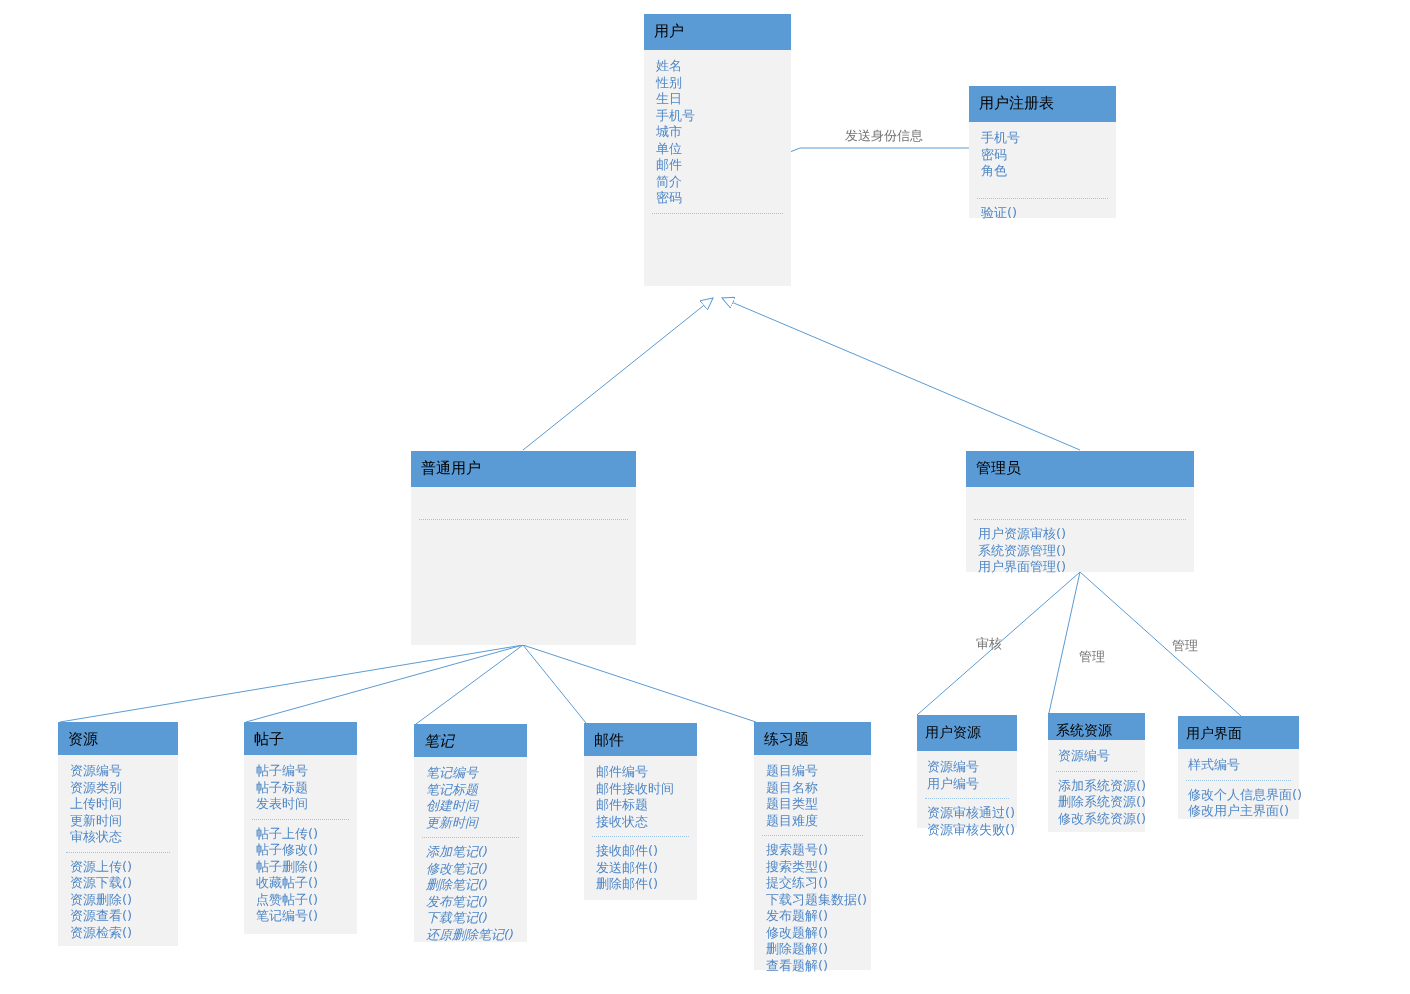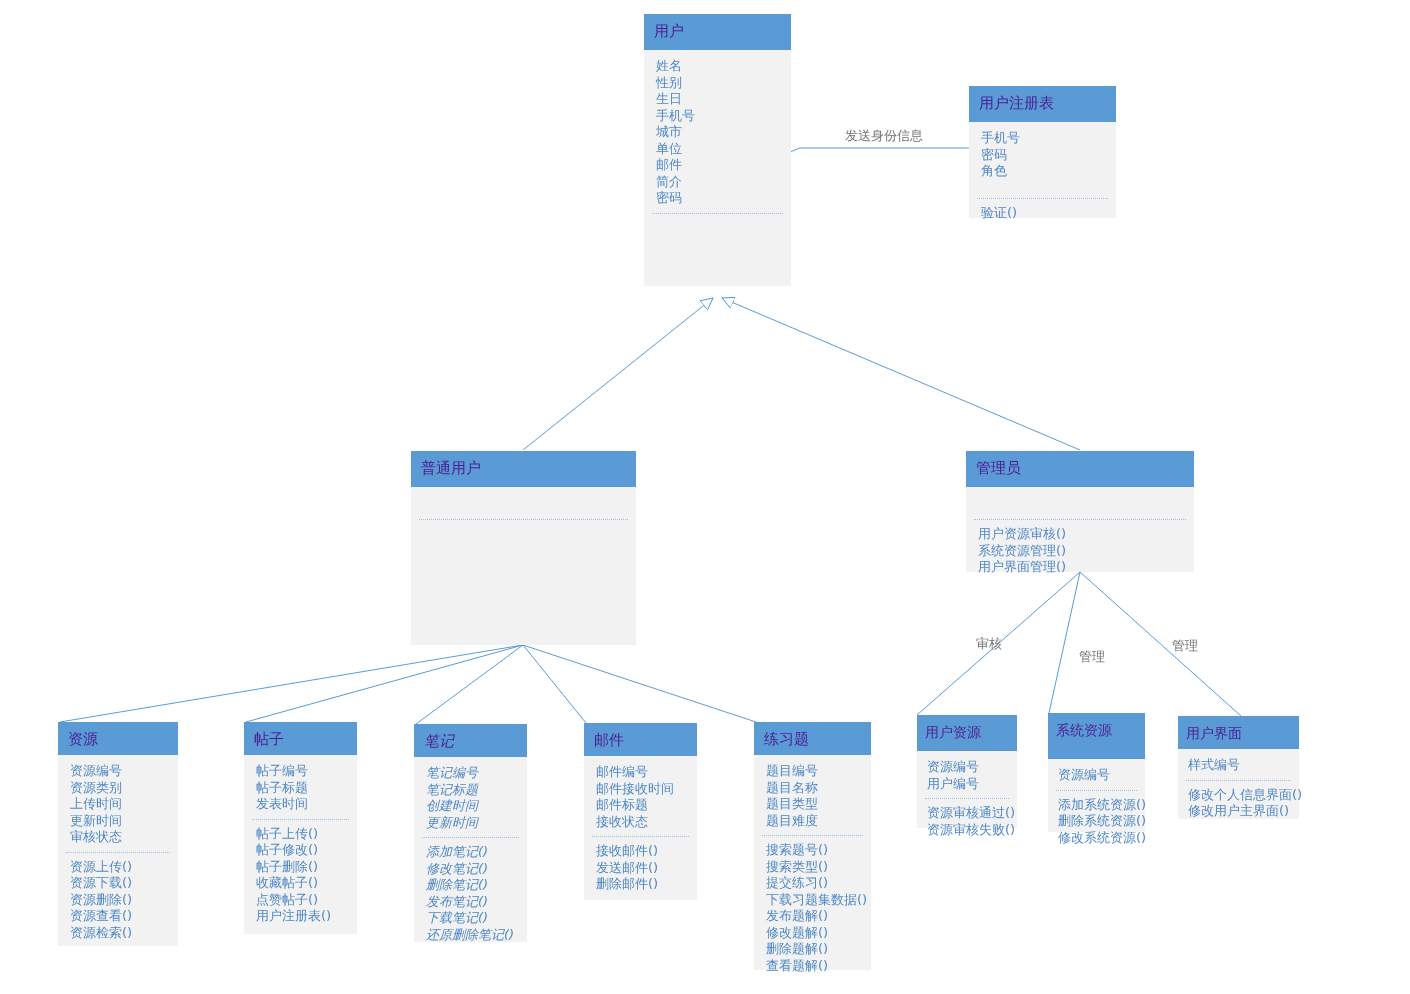--- a/index.html
+++ b/index.html
@@ -9,21 +9,21 @@
   }
   #stage{position:absolute;left:0;top:0;width:1410px;height:994px;}
   svg#edges{position:absolute;left:0;top:0;width:1410px;height:994px;pointer-events:none;}
   .uml{
     position:absolute;
     background:#F2F2F2;
     box-sizing:border-box;
   }
   .uml .hdr{
     background:#5B9BD5;
-    color:#4c1d95;
+    color:#000000;
     font-size:15px;
     line-height:1;
     padding:10px 0 0 10px;
     box-sizing:border-box;
     width:100%;
   }
   .uml .compart{
     padding:6px 0 6px 12px;
     box-sizing:border-box;
   }
@@ -176,21 +176,21 @@
       <div class="row">帖子标题</div>
       <div class="row">发表时间</div>
     </div>
     <div class="sep"></div>
     <div class="compart ops">
       <div class="row">帖子上传()</div>
       <div class="row">帖子修改()</div>
       <div class="row">帖子删除()</div>
       <div class="row">收藏帖子()</div>
       <div class="row">点赞帖子()</div>
-      <div class="row">用户注册表()</div>
+      <div class="row">笔记编号()</div>
     </div>
   </div>
 
   <div class="uml" style="left:414px;top:724px;width:113px;height:218px;font-style:italic;">
     <div class="hdr" style="height:33px;">笔记</div>
     <div class="compart attrs">
       <div class="row">笔记编号</div>
       <div class="row">笔记标题</div>
       <div class="row">创建时间</div>
       <div class="row">更新时间</div>
@@ -250,21 +250,21 @@
       <div class="row">用户编号</div>
     </div>
     <div class="sep"></div>
     <div class="compart ops" style="padding-left:10px;">
       <div class="row">资源审核通过()</div>
       <div class="row">资源审核失败()</div>
     </div>
   </div>
 
   <div class="uml" style="left:1048px;top:713px;width:97px;height:119px;">
-    <div class="hdr" style="height:46px;font-size:14px;padding-left:8px;">系统资源</div>
+    <div class="hdr" style="height:27px;font-size:14px;padding-left:8px;">系统资源</div>
     <div class="compart attrs" style="padding-left:10px;">
       <div class="row">资源编号</div>
     </div>
     <div class="sep"></div>
     <div class="compart ops" style="padding-left:10px;">
       <div class="row">添加系统资源()</div>
       <div class="row">删除系统资源()</div>
       <div class="row">修改系统资源()</div>
     </div>
   </div>

